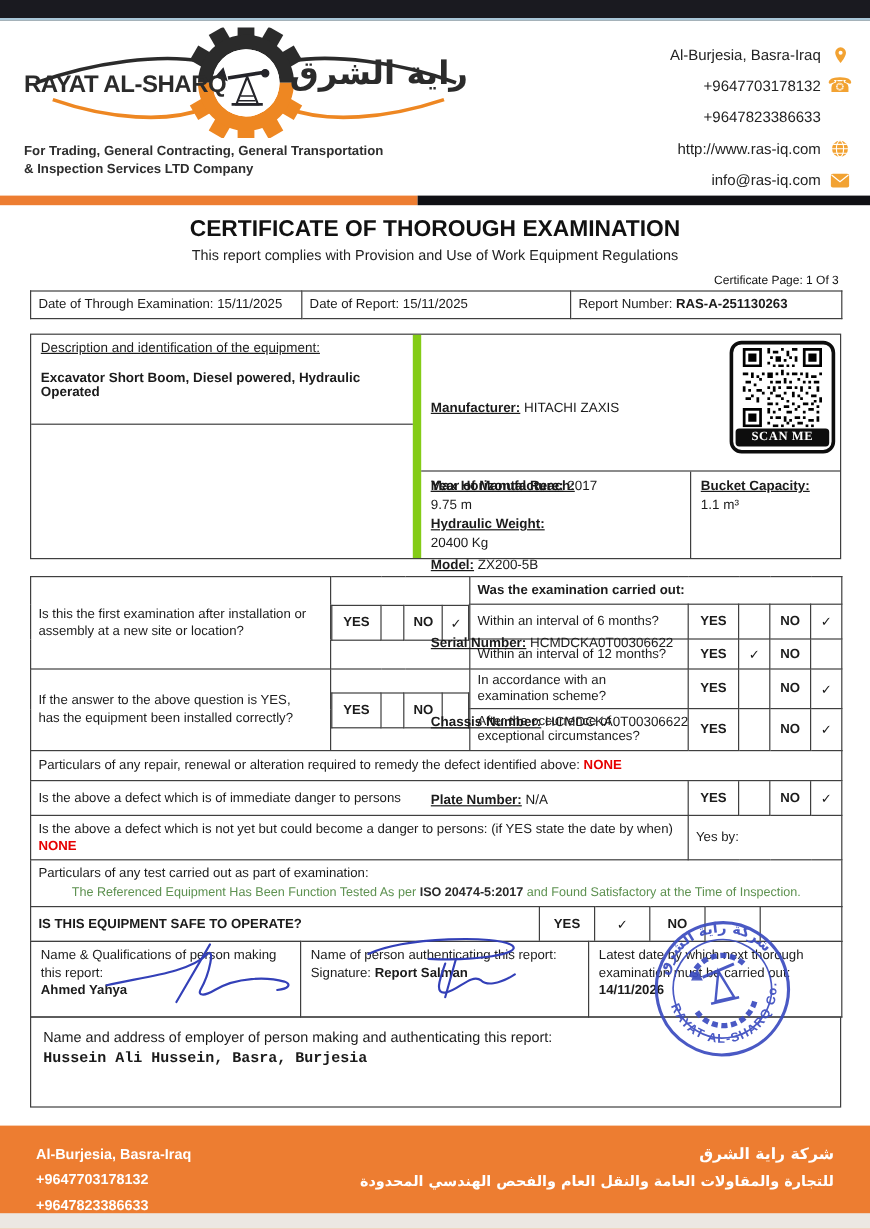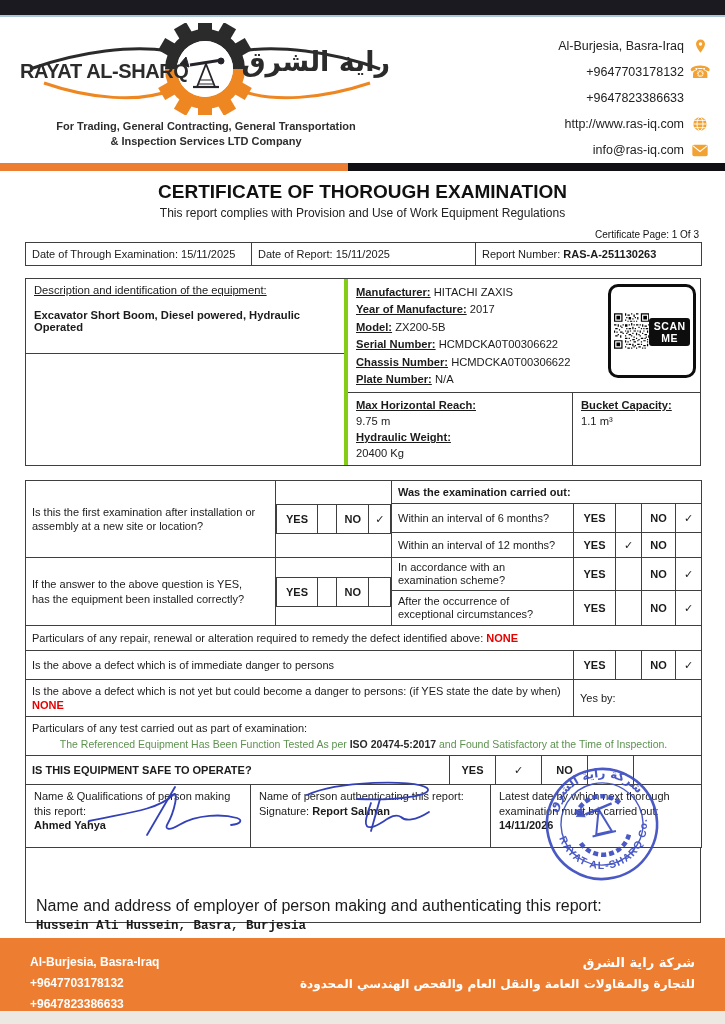--- a/index.html
+++ b/index.html
@@ -14,21 +14,21 @@
   .topbar{height:15px;background:#1a1a20;border-bottom:2px solid #a9c7d8;}
 
   
   .header{display:flex;justify-content:space-between;padding:6px 16px 0 20px;height:140px;}
   .logo-wrap{width:372px;}
   .logo-row{position:relative;width:372px;height:92px;}
   .logo-art{position:absolute;left:0;top:0;}
   .logo-en{position:absolute;left:0;top:37px;font-size:20px;font-weight:bold;letter-spacing:-0.4px;color:#2b2b2b;}
   .logo-ar{position:absolute;right:2px;top:23px;font-size:27px;font-weight:bold;color:#2b2b2b;
            font-family:"DejaVu Sans",sans-serif;direction:rtl;}
-  .tagline{text-align:center;font-size:11px;font-weight:bold;color:#2e2e2e;line-height:15px;margin-top:4px;}
+  .tagline{text-align:left;font-size:11px;font-weight:bold;color:#2e2e2e;line-height:15px;margin-top:4px;}
   .contacts{padding-top:10px;}
   .contact-row{display:flex;justify-content:flex-end;align-items:center;gap:7px;height:26px;
                font-size:12.5px;color:#222;}
   .cicon{width:18px;height:18px;display:flex;align-items:center;justify-content:center;}
   .phone-glyph{color:#f2a232;font-size:17px;line-height:17px;font-family:"DejaVu Sans",sans-serif;}
 
   
   .divbar{display:flex;height:8px;}
   .divbar .o{width:348px;background:#ed7d31;}
   .divbar .k{flex:1;background:#101014;}
@@ -41,34 +41,34 @@
 
   
   .tbl{border-collapse:collapse;table-layout:fixed;width:676px;background:#fff;}
   .tbl td{border:1px solid #3f3f3f;font-size:11px;padding:2px 6px;color:#1b1b1b;vertical-align:middle;}
   .mt{margin-top:-1px;}
 
   .datecell{height:18px;font-size:11px;}
 
   
   .equip{display:flex;width:674px;border:1px solid #3f3f3f;margin-top:12px;font-size:11.2px;}
-  .eq-left{width:318px;border-right:4px solid #84cc16;display:flex;}
+  .eq-left{width:318px;border-right:7px solid #84cc16;display:flex;}
   .eq-cell1{height:64px;border-bottom:1px solid #3f3f3f;padding:5px 8px;}
   .eq-desc{margin-top:13px;}
   .eq-cell2{flex:1;padding:5px 8px;line-height:15.5px;}
   .eq-right{flex:1;display:flex;flex-direction:column;}
   .eq-top{height:106px;border-bottom:1px solid #3f3f3f;display:flex;padding:5px 4px 2px 8px;gap:4px;}
   .specs{flex:1;}
-  .spec-row{line-height:17.4px;white-space:nowrap;}
+  .spec-row{line-height:17.4px;white-space:nowrap;margin-top:48px;}
   .eq-bot{flex:1;display:flex;}
   .eq-b1{width:208px;border-right:1px solid #3f3f3f;padding:4px 8px;line-height:16px;}
   .eq-b2{flex:1;padding:4px 8px;line-height:16px;}
 
   .qr-box{width:88px;height:94px;border:3px solid #0d0d0d;border-radius:10px;background:#fff;
-          display:flex;flex-direction:row;align-items:center;padding:3px 3px 3px 3px;box-sizing:border-box;}
+          display:flex;flex-direction:column;align-items:center;padding:3px 3px 3px 3px;box-sizing:border-box;font-family:Liberation Serif, serif;}
   .qr-label{background:#0d0d0d;color:#fff;font-weight:bold;font-size:10.5px;width:78px;text-align:center;
             padding:2px 0;border-radius:3px;letter-spacing:0.5px;margin-top:1px;}
 
   
   .qtable{margin-top:14px;}
   .qtable td{font-size:11px;}
   .qcell{padding-left:8px;line-height:14.5px;}
   .hdr{font-weight:bold;font-size:11.5px;padding-left:8px;}
   .subq{font-size:10.5px;line-height:13px;padding-left:6px;}
   .yn{text-align:center;font-weight:bold;}
@@ -81,21 +81,21 @@
   .testnote{text-align:center;font-size:10.5px;margin-top:1px;}
   .iso{color:#2a2a2a;font-weight:bold;}
 
   .safeq{font-size:13px;font-weight:bold;padding-left:8px;height:24px;}
 
   .sigtbl td{vertical-align:top;font-size:11px;line-height:14.5px;height:54px;padding:4px 8px;}
   .sigcell{position:relative;}
   .sig{position:absolute;pointer-events:none;}
 
   .empbox{border:1px solid #3f3f3f;margin-top:-1px;height:76px;padding:9px 10px;box-sizing:border-box;}
-  .empbox .l1{font-size:16px;margin-top:40px;}
+  .empbox .l1{font-size:12px;}
   .empbox .l2{font-size:12.5px;font-weight:bold;margin-top:4px;font-family:Liberation Mono, monospace;}
 
   .stamp{position:absolute;left:541px;top:763px;opacity:0.92;}
 
   
   .footer{position:absolute;left:0;top:938px;width:725px;height:86px;background:#ed7d31;box-sizing:border-box;}
   .footer-strip{position:absolute;bottom:0;left:0;right:0;height:13px;background:#ece8e2;}
   .footer-inner{display:flex;justify-content:space-between;padding:14px 30px 0 30px;color:#fff;}
   .f-left{font-size:12px;font-weight:600;line-height:21px;}
   .f-right{text-align:right;direction:rtl;font-family:"DejaVu Sans",sans-serif;}

